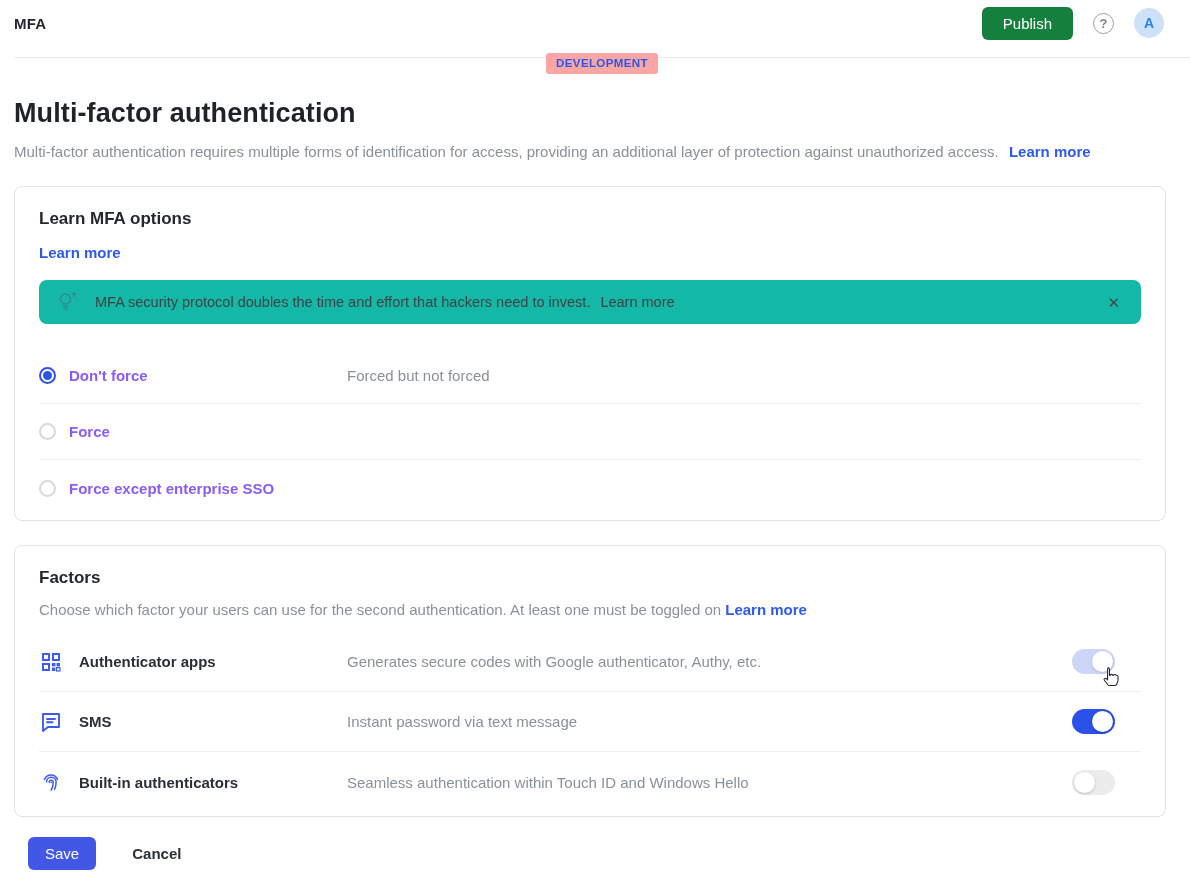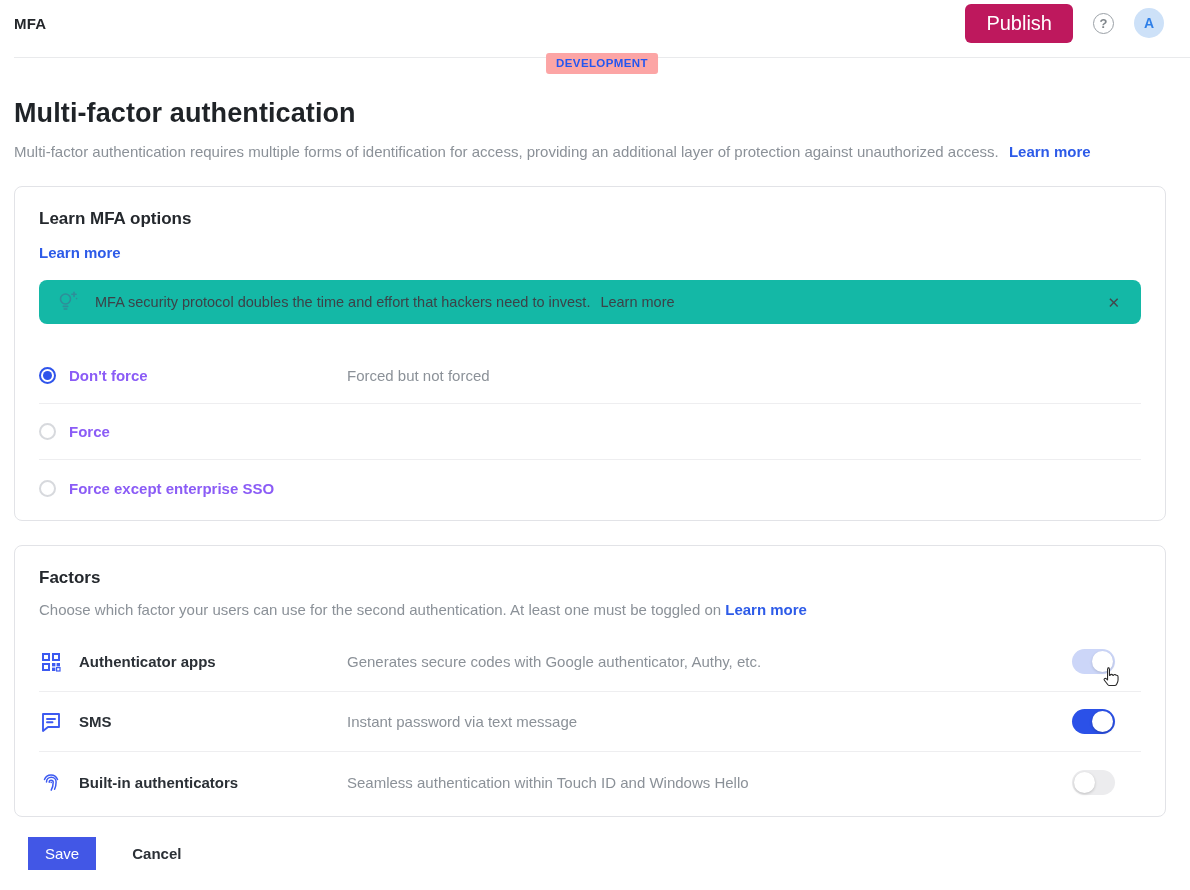--- a/index.html
+++ b/index.html
@@ -10,22 +10,22 @@
     color:#24282d; position:relative;
   }
   
   .topbar {
     height:46px; display:flex; align-items:center;
     padding:0 26px 0 14px;
   }
   .app-title { font-size:15px; font-weight:700; color:#24272b; letter-spacing:.2px; }
   .topbar-right { margin-left:auto; display:flex; align-items:center; gap:20px; }
   .btn-publish {
-    background:#be185d; color:#fff; border:none; cursor:pointer;
-    font-family:inherit; font-size:20px; font-weight:500;
+    background:#15803d; color:#fff; border:none; cursor:pointer;
+    font-family:inherit; font-size:15px; font-weight:500;
     padding:8px 21px; border-radius:6px;
   }
   .help-icon {
     width:21px; height:21px; border:1.6px solid #9aa0a6; border-radius:50%;
     display:flex; align-items:center; justify-content:center;
     color:#80868b; font-size:13px; font-weight:700; cursor:pointer;
   }
   .avatar {
     width:30px; height:30px; border-radius:50%; background:#cde1f8;
     display:flex; align-items:center; justify-content:center;
@@ -105,21 +105,21 @@
   .toggle.hover-on{ background:#ccd6f8; }
   .toggle.hover-on .knob{ right:2px; box-shadow:0 1px 3px rgba(0,0,0,.15); }
   .toggle.off     { background:#ececee; }
   .toggle.off .knob     { left:2px; box-shadow:0 1px 3px rgba(0,0,0,.2); }
   .cursor-hand { position:absolute; left:26px; top:16px; width:24px; height:24px; pointer-events:none; }
   
   .footer { display:flex; align-items:center; margin:20px 0 0; padding:0 0 18px 14px; gap:36px; }
   .btn-save {
     background:#4257e6; color:#fff; border:none; cursor:pointer;
     font-family:inherit; font-size:15px; font-weight:500;
-    padding:8px 17px; border-radius:0;
+    padding:8px 17px; border-radius:6px;
   }
   .btn-cancel {
     background:none; border:none; cursor:pointer; font-family:inherit;
     font-size:15px; font-weight:600; color:#2b3036;
   }
 </style>
 </head>
 <body>
 
 <header class="topbar">

